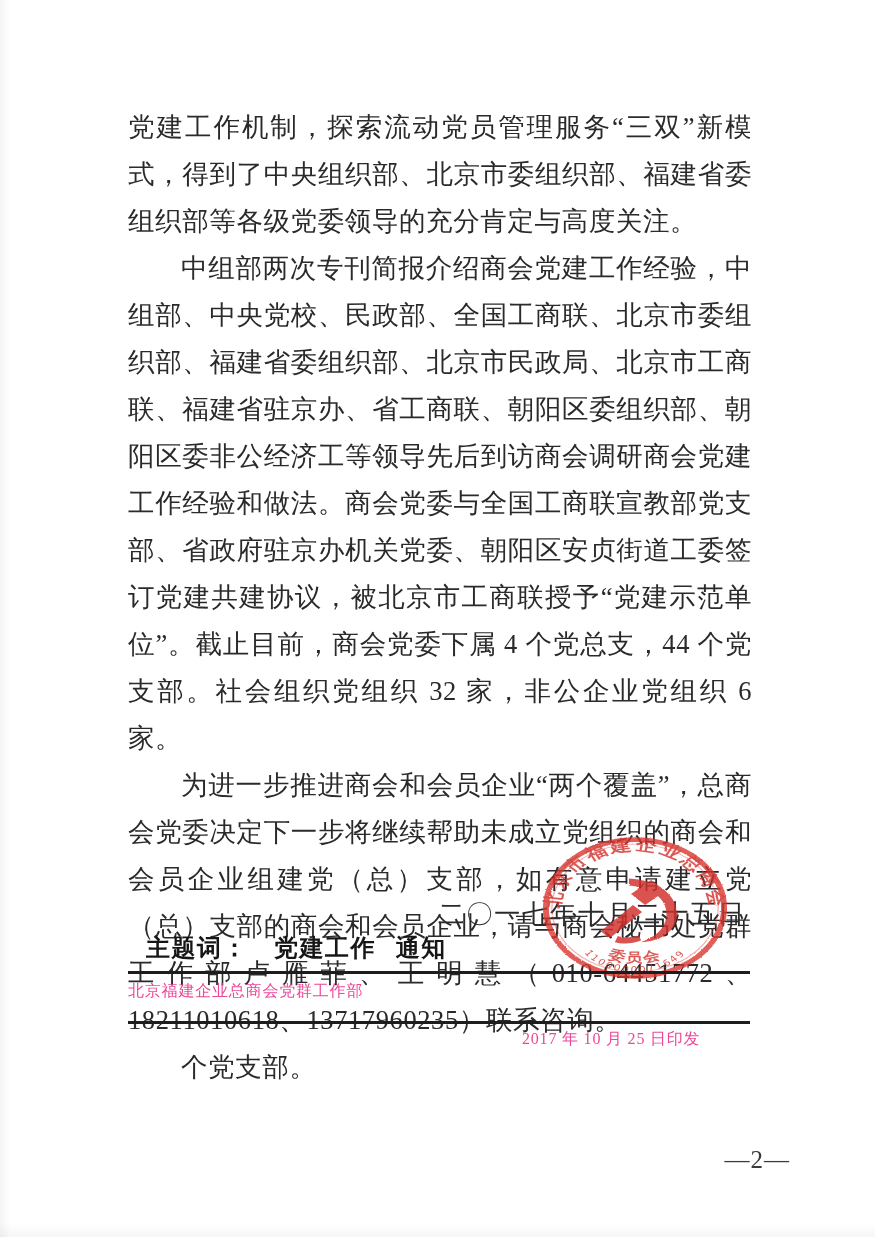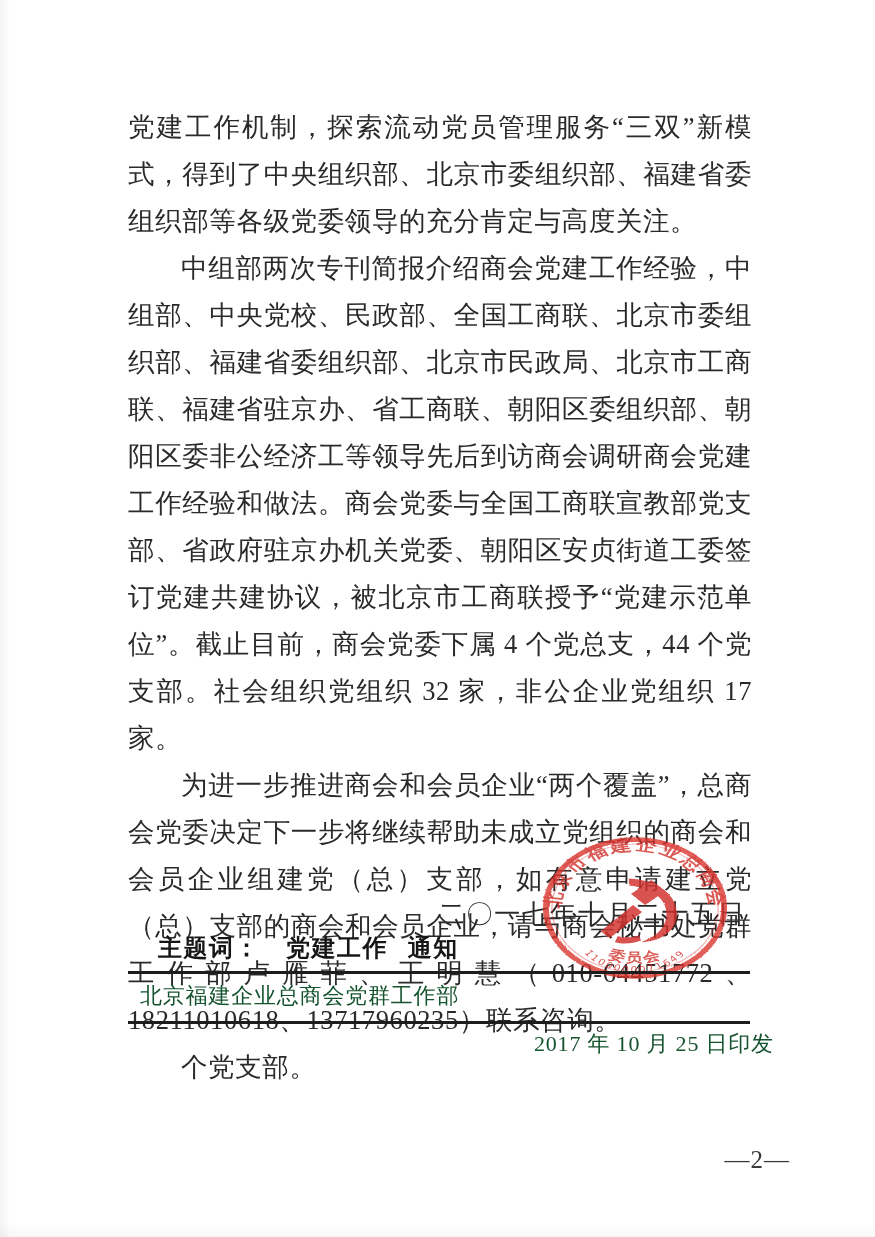--- a/index.html
+++ b/index.html
@@ -89,41 +89,40 @@
   .subject-line {
     position: absolute;
     left: 146px;
     top: 932px;
     font-family: "DejaVu Sans", "Liberation Sans", sans-serif;
     font-weight: bold;
     font-size: 24px;
     letter-spacing: 1.5px;
     color: #161616;
     white-space: pre;
-    margin-left: 12px;
   }
 
   .rule {
     position: absolute;
     left: 128px;
     width: 622px;
     background: #1d1d1d;
   }
   .rule-top { top: 971px; height: 2.6px; }
   .rule-bottom { top: 1021px; height: 3.4px; }
 
   .footer-row {
     position: absolute;
-    left: 140px;
+    left: 128px;
     top: 981px;
     width: 622px;
     height: 36px;
-    font-size: 22px;
+    font-size: 16px;
     letter-spacing: 0.8px;
-    color: #14532d;
+    color: #ec4899;
   }
   .footer-issuer {
     position: absolute;
     left: 0; top: 0;
   }
   .footer-date {
     position: absolute;
     left: 394px; top: 0;
     white-space: pre;
     margin-top: 48px;
@@ -144,21 +143,21 @@
 </head>
 <body>
 
 <div class="scan-edge-left"></div>
 <div class="scan-edge-bottom"></div>
 
 <div class="page">
 
   <div class="body-block">
     <p class="para">党建工作机制，探索流动党员管理服务“三双”新模式，得到了中央组织部、北京市委组织部、福建省委组织部等各级党委领导的充分肯定与高度关注。</p>
-    <p class="para indent">中组部两次专刊简报介绍商会党建工作经验，中组部、中央党校、民政部、全国工商联、北京市委组织部、福建省委组织部、北京市民政局、北京市工商联、福建省驻京办、省工商联、朝阳区委组织部、朝阳区委非公经济工等领导先后到访商会调研商会党建工作经验和做法。商会党委与全国工商联宣教部党支部、省政府驻京办机关党委、朝阳区安贞街道工委签订党建共建协议，被北京市工商联授予“党建示范单位”。截止目前，商会党委下属 4 个党总支，44 个党支部。社会组织党组织 32 家，非公企业党组织 17 家。</p>
+    <p class="para indent">中组部两次专刊简报介绍商会党建工作经验，中组部、中央党校、民政部、全国工商联、北京市委组织部、福建省委组织部、北京市民政局、北京市工商联、福建省驻京办、省工商联、朝阳区委组织部、朝阳区委非公经济工等领导先后到访商会调研商会党建工作经验和做法。商会党委与全国工商联宣教部党支部、省政府驻京办机关党委、朝阳区安贞街道工委签订党建共建协议，被北京市工商联授予“党建示范单位”。截止目前，商会党委下属 4 个党总支，44 个党支部。社会组织党组织 32 家，非公企业党组织 6 家。</p>
     <p class="para indent">为进一步推进商会和会员企业“两个覆盖”，总商会党委决定下一步将继续帮助未成立党组织的商会和会员企业组建党（总）支部，如有意申请建立党（总）支部的商会和会员企业，请与商会秘书处党群工作部卢雁菲、王明慧（010-64451772、18211010618、13717960235）联系咨询。</p>
     <p class="para indent">个党支部。</p>
   </div>
 
   <div class="date-line">二〇一七年十月二十五日</div>
 
   <div class="seal">
     <svg viewBox="0 0 200 200" width="198" height="152" preserveAspectRatio="none" aria-hidden="true">
       <defs>
         <filter id="rough">

